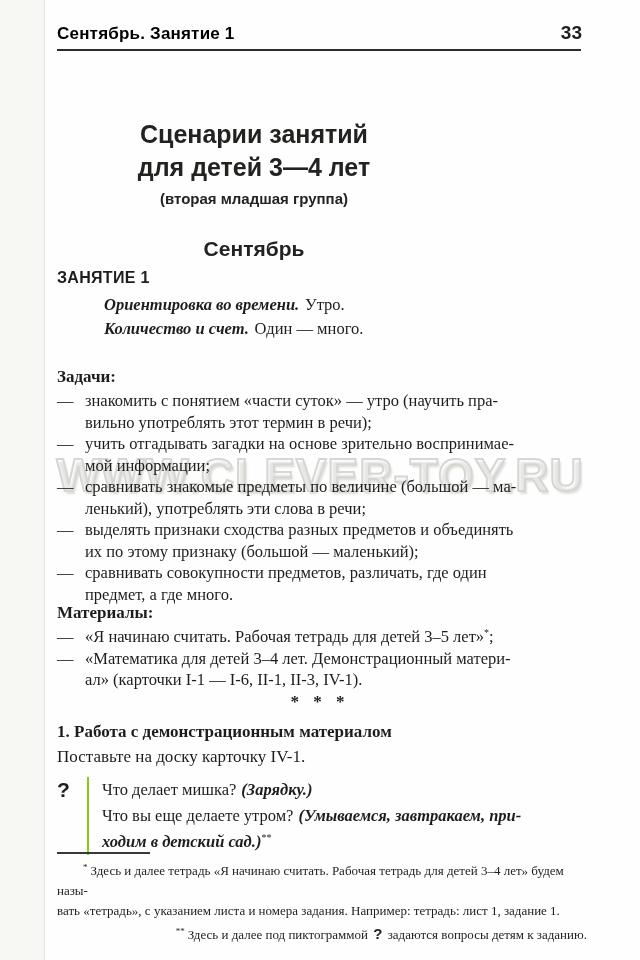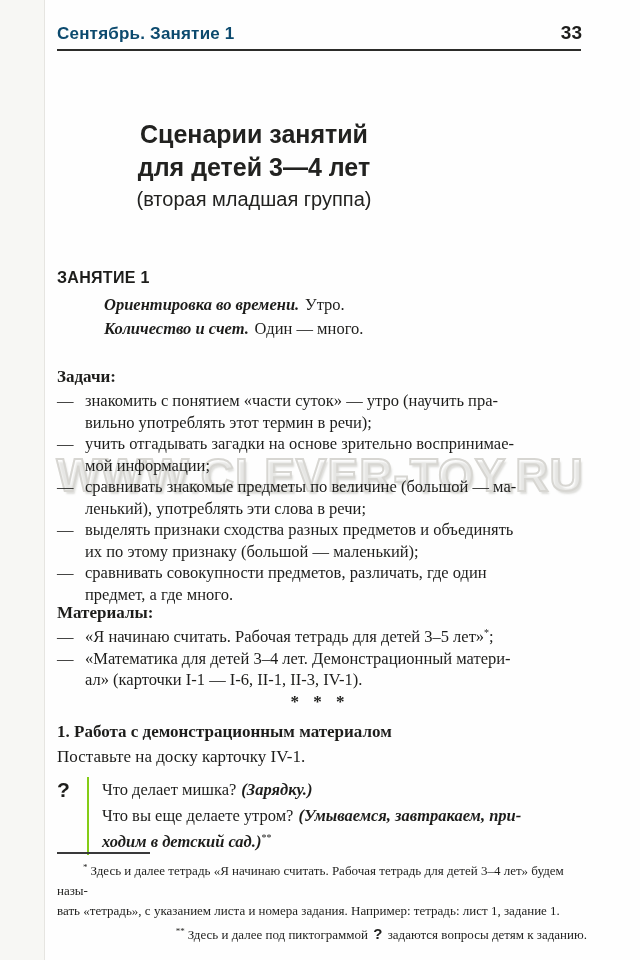--- a/index.html
+++ b/index.html
@@ -10,28 +10,28 @@
     color:#1d1d1b;
     position:relative;
     overflow:hidden;
   }
   .scan-strip { position:absolute; left:0; top:0; bottom:0; width:44px; background:#f7f7f4; z-index:0; }
   .scan-edge  { position:absolute; left:44px; top:0; bottom:0; width:1px; background:#e6e5e1; z-index:0; }
 
   .layer { position:absolute; z-index:2; }
 
   
-  .hdr-left  { left:57px; top:24px; font-family:"Liberation Sans",sans-serif; font-weight:bold; font-size:17px; letter-spacing:0.2px; color:#0c4a6e; }
+  .hdr-left  { left:57px; top:24px; font-family:"Liberation Sans",sans-serif; font-weight:bold; font-size:17px; letter-spacing:0.2px; color:#000000; }
   .hdr-right { left:auto; right:58px; top:22px; font-family:"Liberation Sans",sans-serif; font-weight:bold; font-size:19px; }
   .hdr-rule  { left:57px; top:49px; width:524px; height:2px; background:#2c2c2a; }
 
   
   .title-block { left:0; top:118px; width:508px; text-align:center; font-family:"Liberation Sans",sans-serif; color:#222220; }
   .t-big   { font-weight:bold; font-size:25px; line-height:33px; }
-  .t-sub   { font-weight:normal; font-size:20px; line-height:30px; }
+  .t-sub   { font-weight:bold; font-size:15px; line-height:30px; }
   .t-month { font-weight:bold; font-size:21px; margin-top:23px; }
 
   .lesson-h { left:57px; top:269px; font-family:"Liberation Sans",sans-serif; font-weight:bold; font-size:16px; letter-spacing:0.3px; }
 
   .topics { left:104px; top:293px; font-size:16.5px; line-height:24px; }
   .it { font-style:italic;font-weight:bold; }
   .topic-label { margin-right:0.35em; }
 
   .serif-h { font-weight:bold; font-size:17px; }
   .tasks-h { left:57px; top:367px; }
@@ -84,20 +84,21 @@
 <div class="watermark">WWW.CLEVER-TOY.RU</div>
 
 <div class="layer hdr-left">Сентябрь. Занятие 1</div>
 <div class="layer hdr-right">33</div>
 <div class="layer hdr-rule"></div>
 
 <div class="layer title-block">
   <div class="t-big">Сценарии занятий</div>
   <div class="t-big">для детей 3—4 лет</div>
   <div class="t-sub">(вторая младшая группа)</div>
+  <div class="t-month">Сентябрь</div>
 </div>
 
 <div class="layer lesson-h">ЗАНЯТИЕ 1</div>
 
 <div class="layer topics">
   <div>
     <span class="it topic-label">Ориентировка во времени.</span><span>Утро.</span>
   </div>
   <div>
     <span class="it topic-label">Количество и счет.</span><span>Один — много.</span>

